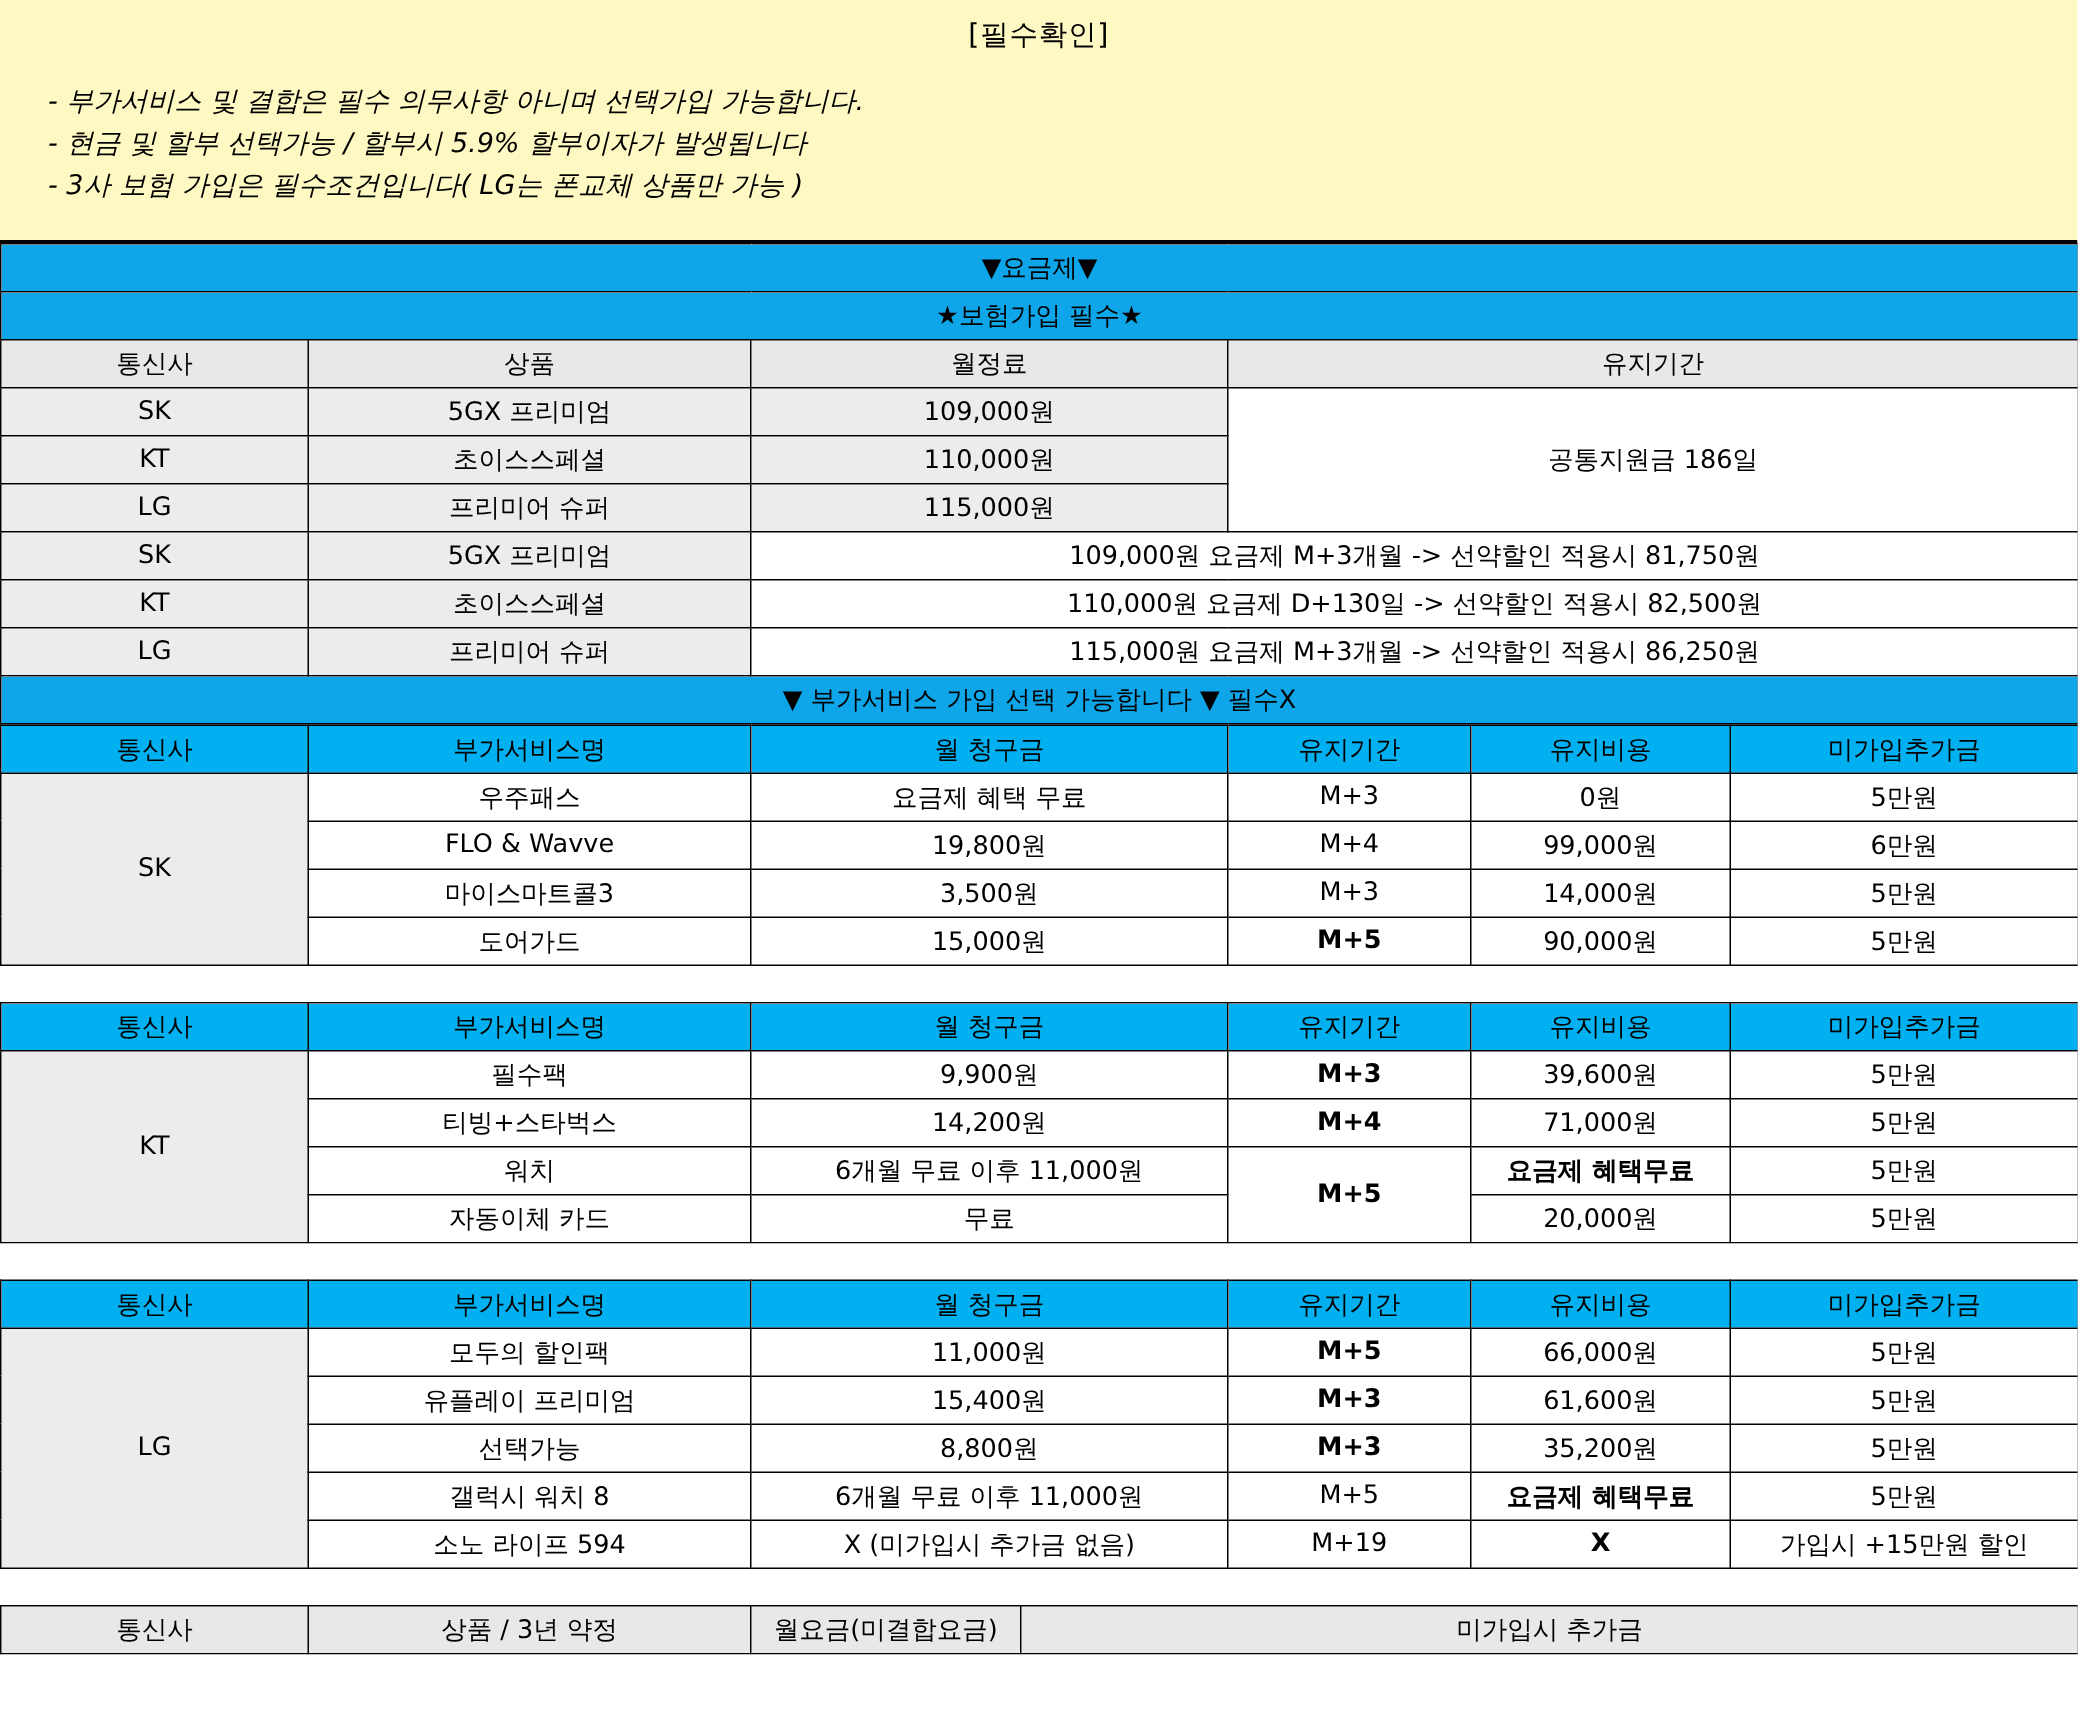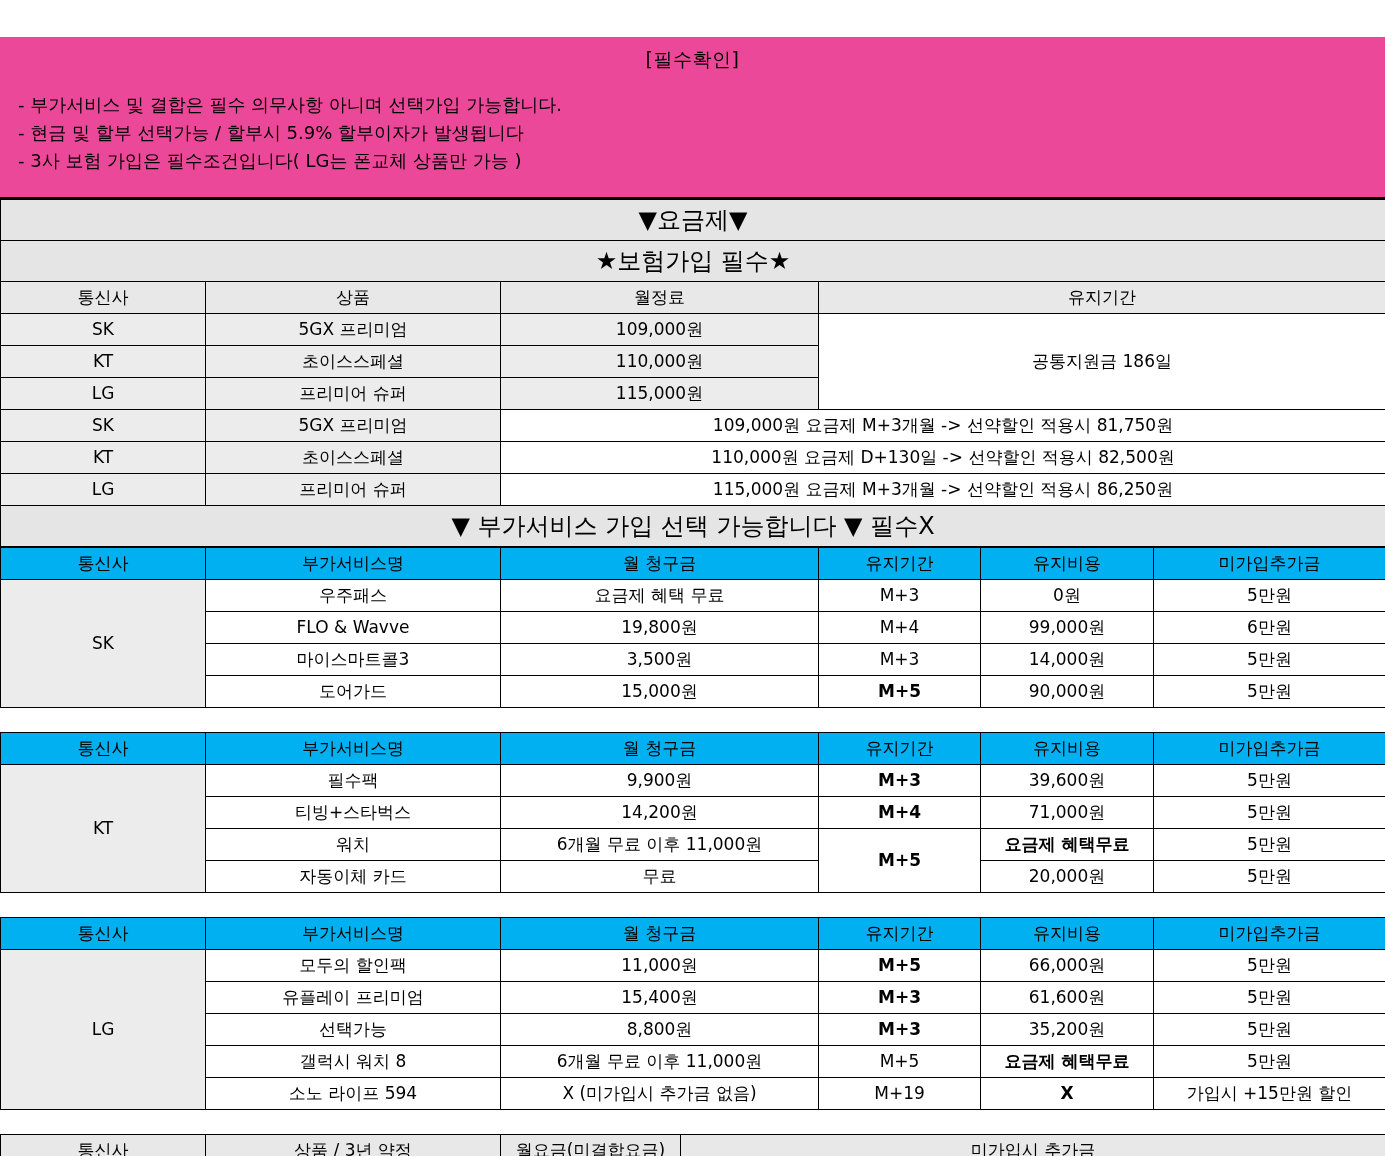--- a/index.html
+++ b/index.html
@@ -7,34 +7,34 @@
     margin: 0; padding: 0;
     background: #ffffff;
     font-family: "DejaVu Sans", "Liberation Sans", sans-serif;
   }
   body { width: 1385px; }
 
   .page { width: 1385px; }
 
   
   .notice {
-    background: #ec4899;
+    background: #fef9c3;
     padding: 0;
     border-bottom: 2px solid #000;
-    margin-top: 37px;
   }
   .notice-title {
     text-align: center;
     font-size: 19px;
     color: #000;
     padding: 10px 0 18px 0;
     letter-spacing: 0.5px;
   }
   .notice-list {
-    padding: 0 0 22px 18px;
+    padding: 0 0 22px 32px;
+    font-style: italic;
   }
   .notice-list div {
     font-size: 18px;
     line-height: 1.55;
     color: #000;
     white-space: pre;
   }
 
   
   table {
@@ -47,22 +47,22 @@
     font-size: 17px;
     text-align: center;
     color: #000;
     padding: 4px 2px;
     font-weight: normal;
     height: 29px;
     white-space: nowrap;
     overflow: hidden;
   }
   .band-yellow {
-    background: #e5e5e5;
-    font-size: 24px;
+    background: #0ea5e9;
+    font-size: 17px;
     height: 31px;
   }
   .hdr-grey { background: #e8e8e8; }
   .hdr-cyan { background: #00b0f0; }
   .cell-grey { background: #ececec; margin-top: 17px; }
   .bold { font-weight: bold; }
   .spacer { height: 24px; background: #fff; }
 
   
   col.c1 { width: 205px; }

